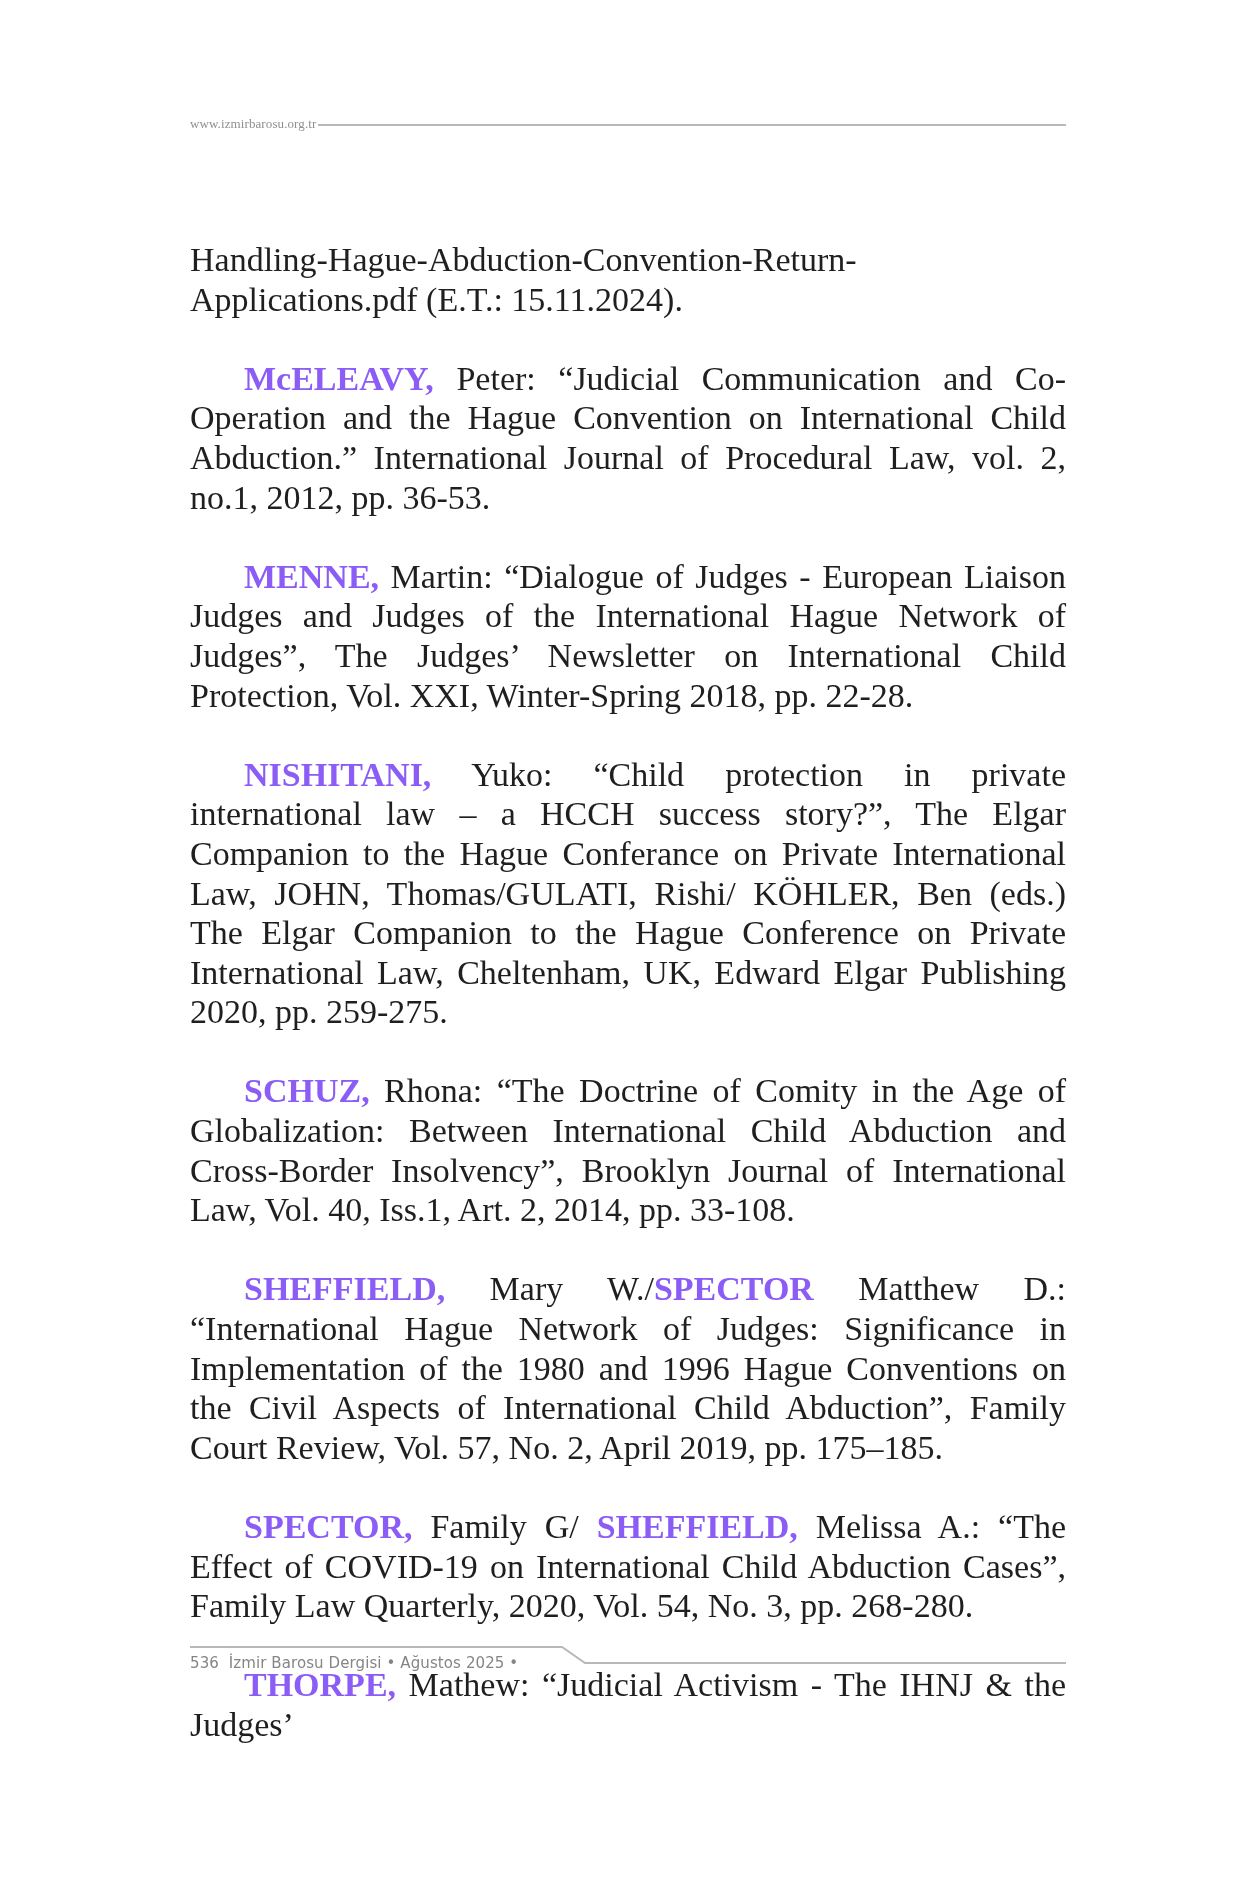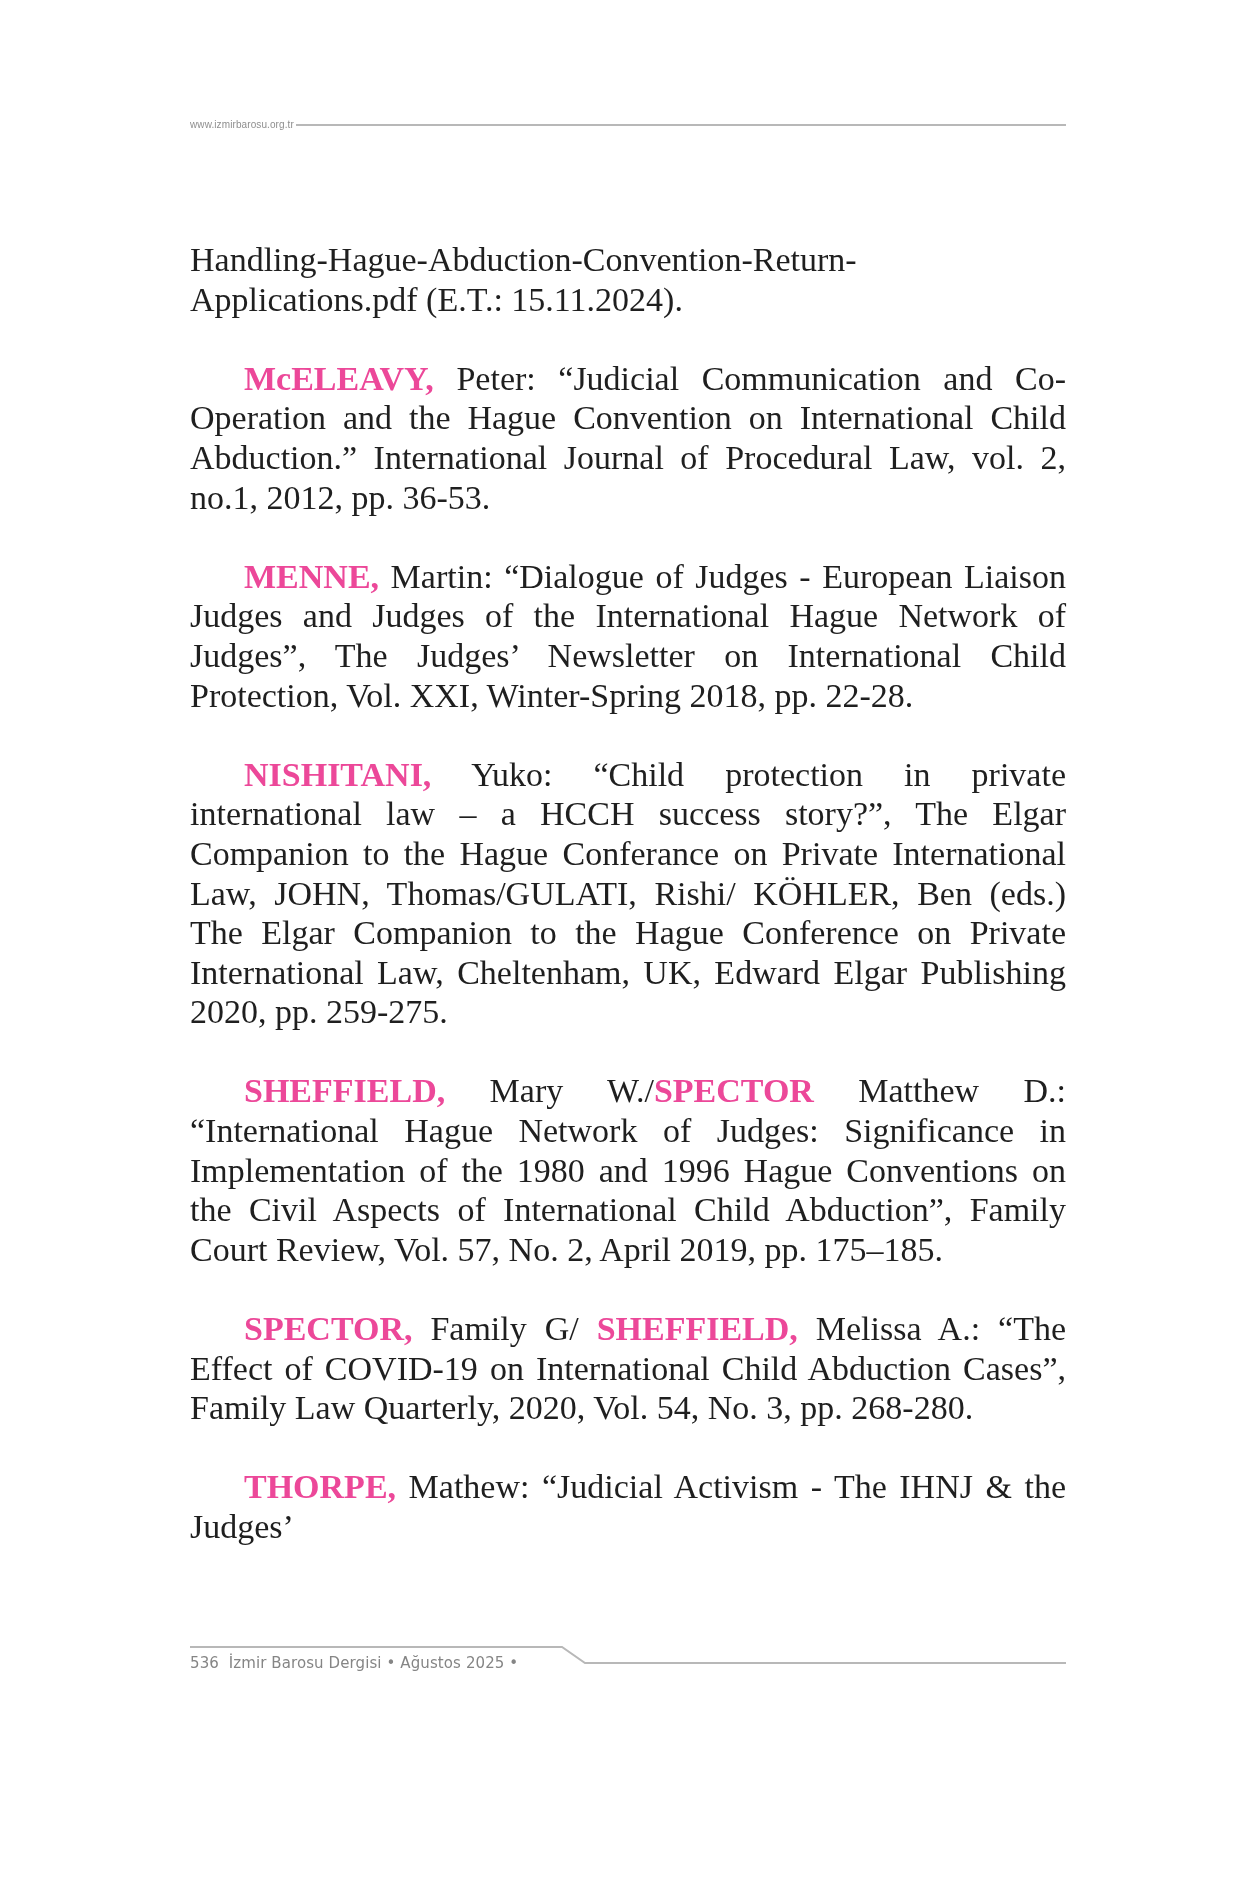--- a/index.html
+++ b/index.html
@@ -16,22 +16,22 @@
     .header {
       position: absolute;
       left: 190px;
       top: 112px;
       width: 876px;
       height: 24px;
       display: flex;
       align-items: center;
     }
     .header-url {
-      font-family: Liberation Sans, sans-serif;
-      font-size: 10px;
+      font-family: Liberation Serif, serif;
+      font-size: 13px;
       color: #8f8f8f;
       letter-spacing: 0.1px;
       white-space: nowrap;
     }
     .header-rule {
       flex: 1;
       height: 2px;
       background: #b8b8b8;
       margin-left: 2px;
       margin-top: 2px;
@@ -52,21 +52,21 @@
       text-indent: 54px;
     }
     .entry.continuation {
       text-indent: 0;
     }
     .entry:last-child {
       margin-bottom: 0;
     }
     .author {
       font-weight: bold;
-      color: #ec4899;
+      color: #8b5cf6;
     }
     .footer {
       position: absolute;
       left: 0;
       top: 1640px;
       width: 1260px;
       height: 50px;
     }
     .footer svg {
       position: absolute;
@@ -100,20 +100,23 @@
   <p class="entry">
     <span class="author">McELEAVY,</span><span> Peter: “Judicial Communication and Co-Operation and the Hague Convention on International Child Abduction.” International Journal of Procedural Law, vol. 2, no.1, 2012, pp. 36-53.</span>
   </p>
   <p class="entry">
     <span class="author">MENNE,</span><span> Martin: “Dialogue of Judges - European Liaison Judges and Judges of the International Hague Network of Judges”, The Judges’ Newsletter on International Child Protection, Vol. XXI, Winter-Spring 2018, pp. 22-28.</span>
   </p>
   <p class="entry">
     <span class="author">NISHITANI,</span><span> Yuko: “Child protection in private international law – a HCCH success story?”, The Elgar Companion to the Hague Conferance on Private International Law, JOHN, Thomas/GULATI, Rishi/ KÖHLER, Ben (eds.) The Elgar Companion to the Hague Conference on Private International Law, Cheltenham, UK, Edward Elgar Publishing 2020, pp. 259-275.</span>
   </p>
   <p class="entry">
+    <span class="author">SCHUZ,</span><span> Rhona: “The Doctrine of Comity in the Age of Globalization: Between International Child Abduction and Cross-Border Insolvency”, Brooklyn Journal of International Law, Vol. 40, Iss.1, Art. 2, 2014, pp. 33-108.</span>
+  </p>
+  <p class="entry">
     <span class="author">SHEFFIELD,</span><span> Mary W./</span><span class="author">SPECTOR</span><span> Matthew D.: “International Hague Network of Judges: Significance in Implementation of the 1980 and 1996 Hague Conventions on the Civil Aspects of International Child Abduction”, Family Court Review, Vol. 57, No. 2, April 2019, pp. 175–185.</span>
   </p>
   <p class="entry">
     <span class="author">SPECTOR,</span><span> Family G/ </span><span class="author">SHEFFIELD,</span><span> Melissa A.: “The Effect of COVID-19 on International Child Abduction Cases”, Family Law Quarterly, 2020, Vol. 54, No. 3, pp. 268-280.</span>
   </p>
   <p class="entry">
     <span class="author">THORPE,</span><span> Mathew: “Judicial Activism - The IHNJ &amp; the Judges’</span>
   </p>
 </div>
 

